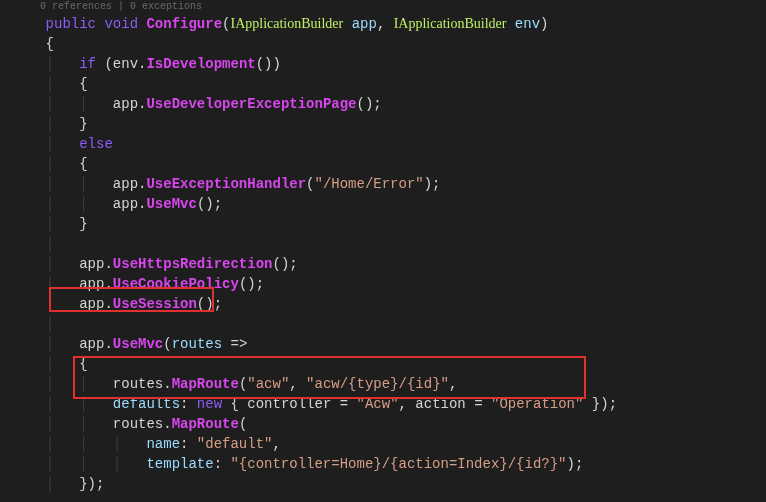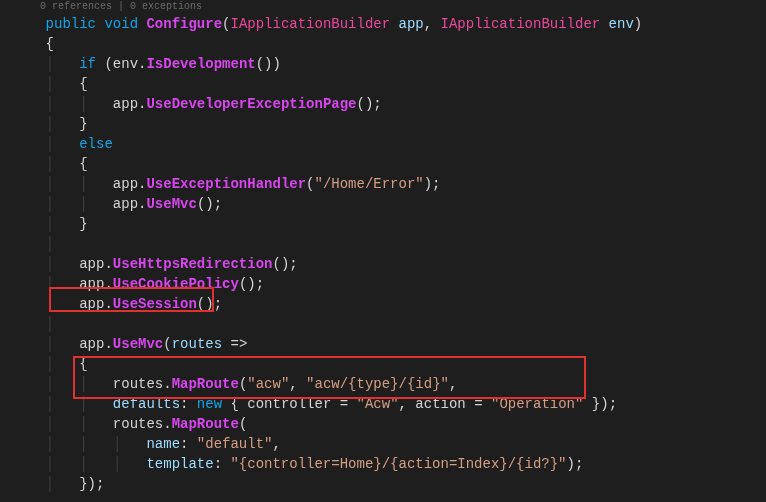--- a/index.html
+++ b/index.html
@@ -22,22 +22,22 @@
       font-size: 10px;
       color: #6a6a6a;
       padding-left: 28px;
       line-height: 14px;
       font-family: Liberation Mono, monospace;
     }
     .line {
       white-space: pre;
       position: relative;
     }
-    .keyword { color: #0ea5e9; }
-    .type { color: #ec4899; }
+    .keyword { color: #8b5cf6; }
+    .type { color: #bef264; font-family: Liberation Serif, serif; }
     .method { color: #d946ef; font-weight: bold; }
     .string { color: #d69d85; }
     .punct { color: #d4d4d4; }
     .param { color: #9cdcfe; }
     .plain { color: #d4d4d4; }
     .guide { color: #404040; }
     
     .highlight-box-1 {
       position: absolute;
       border: 2px solid #e03030;

